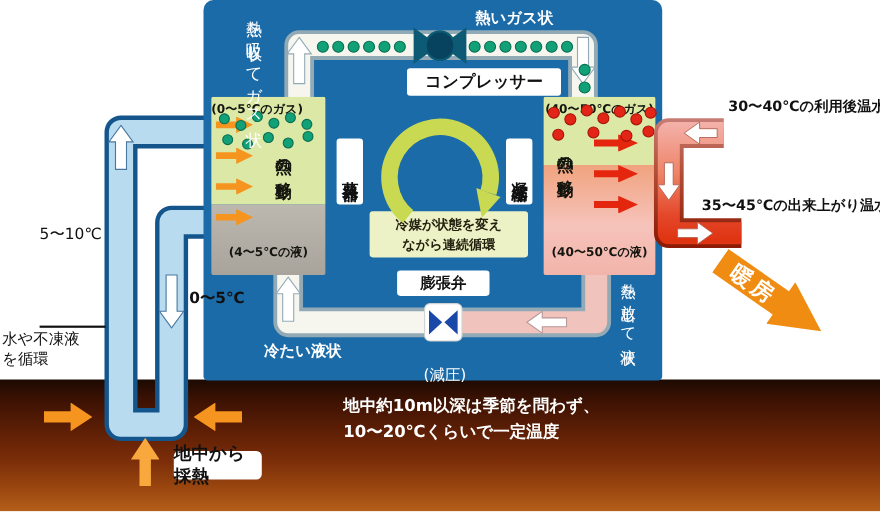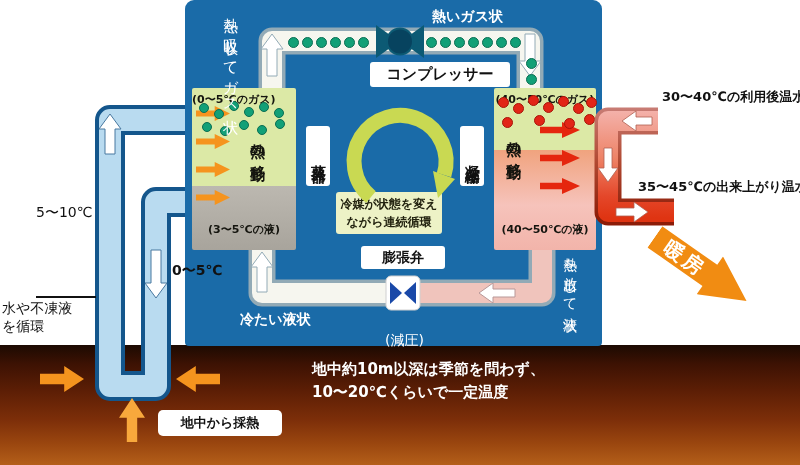--- a/index.html
+++ b/index.html
@@ -18,21 +18,21 @@
           background:linear-gradient(180deg,#1c0a02 0%,#3d1203 16%,#5c1e05 38%,#7c2e09 62%,#9a460f 82%,#b45f1a 100%);}
   .unit{left:185px;top:0;width:417px;height:346px;background:#1a6ba8;border-radius:9px 9px 4px 4px;}
   .evap{left:192px;top:88px;width:104px;height:162px;border-radius:2px;overflow:hidden;}
   .evap .gas{height:98px;background:#dce9a6;}
   .evap .liq{height:64px;background:linear-gradient(180deg,#bcb8b0,#a8a49c);}
   .cond{left:494px;top:88px;width:102px;height:162px;border-radius:2px;overflow:hidden;}
   .cond .gas{height:62px;background:#dce9a6;}
   .cond .liq{height:100px;background:linear-gradient(180deg,#f0a37e,#f6c3bb 55%,#f2b4aa);}
   .heatmove{font-size:15px;font-weight:bold;color:#15150f;}
   .dot{position:absolute;border-radius:50%;}
-  .cyclebox{left:336px;top:192px;width:106px;height:42px;background:#edf2c6;border-radius:3px;
+  .cyclebox{left:336px;top:192px;width:144px;height:42px;background:#edf2c6;border-radius:3px;
             display:flex;flex-direction:column;align-items:center;justify-content:center;
             font-size:12px;font-weight:bold;color:#22220f;line-height:1.5;}
   .heating-arrow{left:668px;top:218px;width:112px;height:46px;transform:rotate(35deg);
                  transform-origin:0 0;background:#f18c12;
                  clip-path:polygon(0 22%,60% 22%,60% 0,100% 50%,60% 100%,60% 78%,0 78%);
                  display:flex;align-items:center;padding-left:14px;box-sizing:border-box;
                  color:#fff;font-size:20px;font-weight:bold;letter-spacing:3px;}
   .wtxt{color:#fff;white-space:nowrap;}
   .btxt{color:#111;white-space:nowrap;}
 </style>
@@ -75,21 +75,21 @@
       <polygon points="390,282 390,304 402,293" fill="#1948a8"></polygon>
       <polygon points="416,282 416,304 404,293" fill="#1948a8"></polygon>
     </g>
   </svg>
 
   <div class="abs evap">
     <div class="gas"></div>
     <div class="liq"></div>
   </div>
   <div class="abs lbl-small" style="left:192px;top:92px;width:82px;text-align:center;">(0〜5℃のガス)</div>
-  <div class="abs lbl-small" style="left:192px;top:222px;width:104px;text-align:center;">(3〜5℃の液)</div>
+  <div class="abs lbl-small" style="left:192px;top:222px;width:104px;text-align:center;">(4〜5℃の液)</div>
   <div class="abs vtext heatmove" style="left:249px;top:132px;height:80px;">熱の移動</div>
   <div class="abs arrow-right" style="left:196px;top:106px;width:34px;height:15px;background:#f5941e;"></div>
   <div class="abs arrow-right" style="left:196px;top:134px;width:34px;height:15px;background:#f5941e;"></div>
   <div class="abs arrow-right" style="left:196px;top:162px;width:34px;height:15px;background:#f5941e;"></div>
   <div class="abs arrow-right" style="left:196px;top:190px;width:34px;height:15px;background:#f5941e;"></div>
 
   <div class="abs cond">
     <div class="gas"></div>
     <div class="liq"></div>
   </div>
@@ -186,21 +186,21 @@
   <div class="abs btxt" style="left:638px;top:178px;font-size:13px;font-weight:600;">35〜45℃の出来上がり温水</div>
   <div class="abs heating-arrow">
     <span>暖房</span>
   </div>
 
   <div class="abs wtxt" style="left:312px;top:360px;font-size:15px;font-weight:600;">地中約10m以深は季節を問わず、</div>
   <div class="abs wtxt" style="left:312px;top:383px;font-size:15px;font-weight:600;">10〜20℃くらいで一定温度</div>
   <div class="abs arrow-right" style="left:40px;top:366px;width:44px;height:26px;background:#f5941e;"></div>
   <div class="abs arrow-left" style="left:176px;top:366px;width:44px;height:26px;background:#f5941e;"></div>
   <div class="abs arrow-up" style="left:119px;top:398px;width:26px;height:44px;background:#f8a83c;"></div>
-  <div class="abs whitebox" style="left:158px;top:410px;width:124px;height:26px;font-size:13px;border-radius:5px;">地中から採熱</div>
+  <div class="abs whitebox" style="left:158px;top:410px;width:80px;height:26px;font-size:16px;border-radius:5px;">地中から採熱</div>
 
   <div class="abs btxt" style="left:36px;top:204px;font-size:14px;font-weight:400;">5〜10℃</div>
   <div class="abs btxt" style="left:172px;top:262px;font-size:14px;font-weight:600;">0〜5℃</div>
   <div class="abs" style="left:36px;top:296px;width:60px;height:2px;background:#111;"></div>
   <div class="abs btxt" style="left:2px;top:300px;font-size:14px;">水や不凍液</div>
   <div class="abs btxt" style="left:2px;top:318px;font-size:14px;">を循環</div>
 
 </div>
 
 </body></html>

